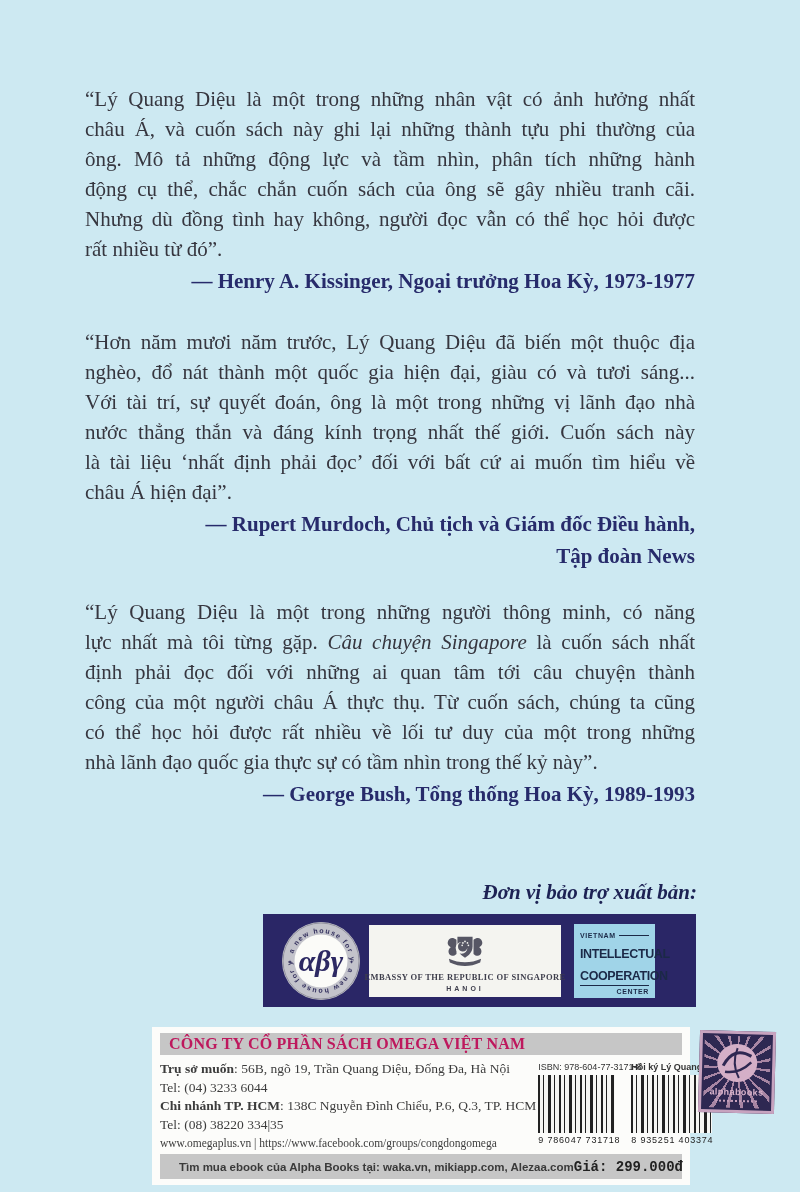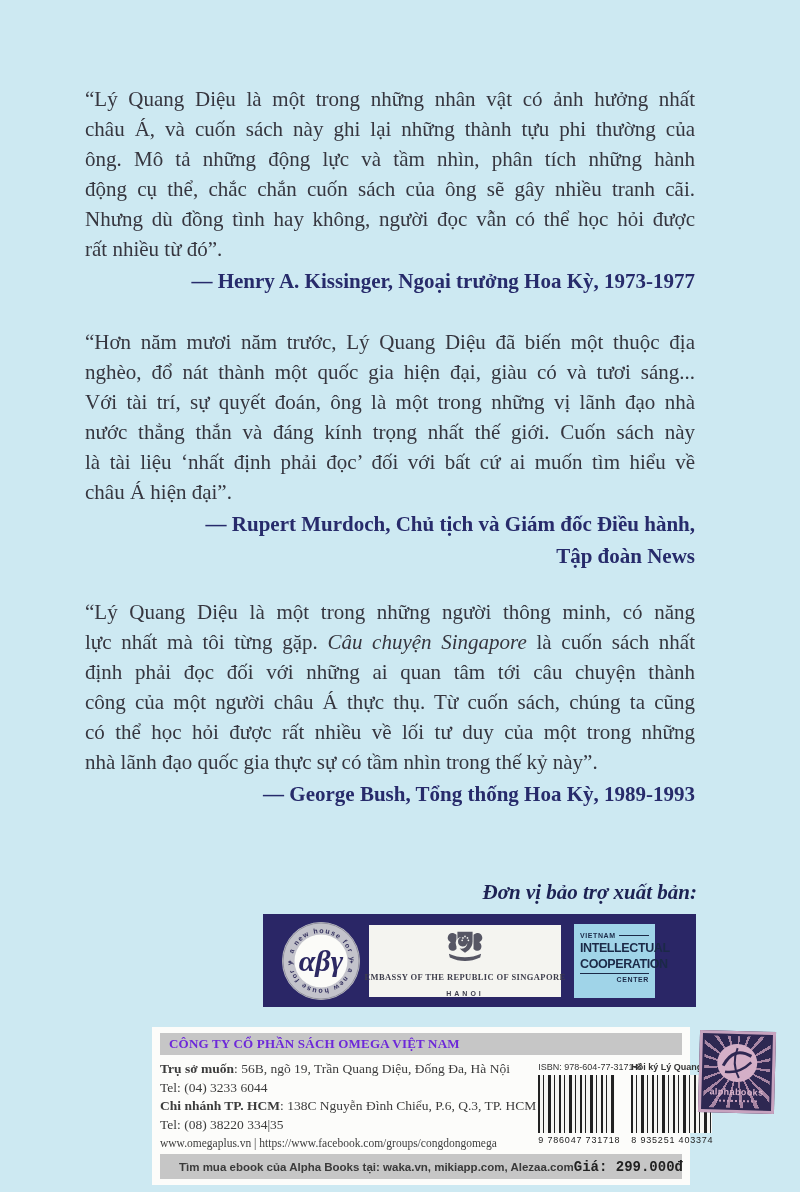--- a/index.html
+++ b/index.html
@@ -31,42 +31,42 @@
   .sponsor-bar{
     position:absolute;left:263px;top:914px;width:433px;height:93px;
     background:#2a2666;display:flex;align-items:center;
   }
   .alpha-badge{margin-left:18px;flex:0 0 auto;}
   .arc-text{font-family:"Liberation Sans",sans-serif;font-size:7px;font-weight:bold;fill:#33305e;letter-spacing:1.4px;}
   .arc-star{font-size:6px;fill:#33305e;}
   .alpha-glyphs{font-family:"Liberation Serif",serif;font-style:italic;font-weight:bold;font-size:30px;fill:#2d2963;}
   .embassy-box{
     margin-left:8px;width:192px;height:72px;background:#f4f4f0;
-    display:flex;flex-direction:column;align-items:center;justify-content:space-between;
+    display:flex;flex-direction:column;align-items:center;justify-content:center;
     padding-top:4px;box-sizing:border-box;
   }
   .embassy-name{font-size:8.5px;letter-spacing:0.4px;color:#3e3e4c;font-weight:bold;white-space:nowrap;margin-top:2px;}
   .embassy-city{font-family:"Liberation Sans",sans-serif;font-size:7px;letter-spacing:3px;color:#3e3e4c;font-weight:bold;margin-top:3px;}
   .icc-box{
     margin-left:13px;width:81px;height:74px;background:#a0d4e8;color:#1b2947;
     font-family:"Liberation Sans",sans-serif;padding:8px 6px 0 6px;box-sizing:border-box;
   }
   .icc-top{display:flex;align-items:center;font-size:7px;font-weight:bold;letter-spacing:0.6px;}
   .icc-top::after{content:"";flex:1;border-top:1px solid #1b2947;margin-left:3px;}
-  .icc-main{font-size:12.5px;font-weight:bold;letter-spacing:-0.4px;line-height:14px;margin-top:2px;}
+  .icc-main{font-size:12.5px;font-weight:bold;letter-spacing:-0.4px;line-height:14px;margin-top:8px;}
   .icc-rule{border-top:1px solid #1b2947;margin-top:2px;}
   .icc-center{text-align:right;font-size:7px;font-weight:bold;letter-spacing:0.6px;margin-top:2px;}
   
   .publisher-box{
     position:absolute;left:152px;top:1027px;width:538px;height:158px;
     background:#fcfcfa;box-sizing:border-box;padding:6px 8px;
   }
   .pub-header{
     background:#c6c6c6;height:22px;line-height:22px;padding-left:9px;
-    font-weight:bold;font-size:13px;color:#6d28d9;letter-spacing:0.2px;white-space:nowrap;
+    font-weight:bold;font-size:16px;color:#be185d;letter-spacing:0.2px;white-space:nowrap;
   }
   .pub-body{display:flex;margin-top:5px;}
   .pub-left{flex:1;font-size:13.5px;color:#3c3c3c;line-height:18.5px;}
   .pub-left p{margin:0;white-space:nowrap;}
   .pub-label{font-weight:bold;}
   .pub-www{font-size:11.5px;margin-top:4px;color:#3c3c3c;}
   .pub-barcodes{display:flex;gap:16px;margin-left:2px;}
   .barcode{width:77px;flex:0 0 auto;font-family:"Liberation Sans",sans-serif;}
   .barcode.second{width:81px;}
   .barcode-label{font-size:9px;color:#333;white-space:nowrap;margin:2px 0 3px 0;}

